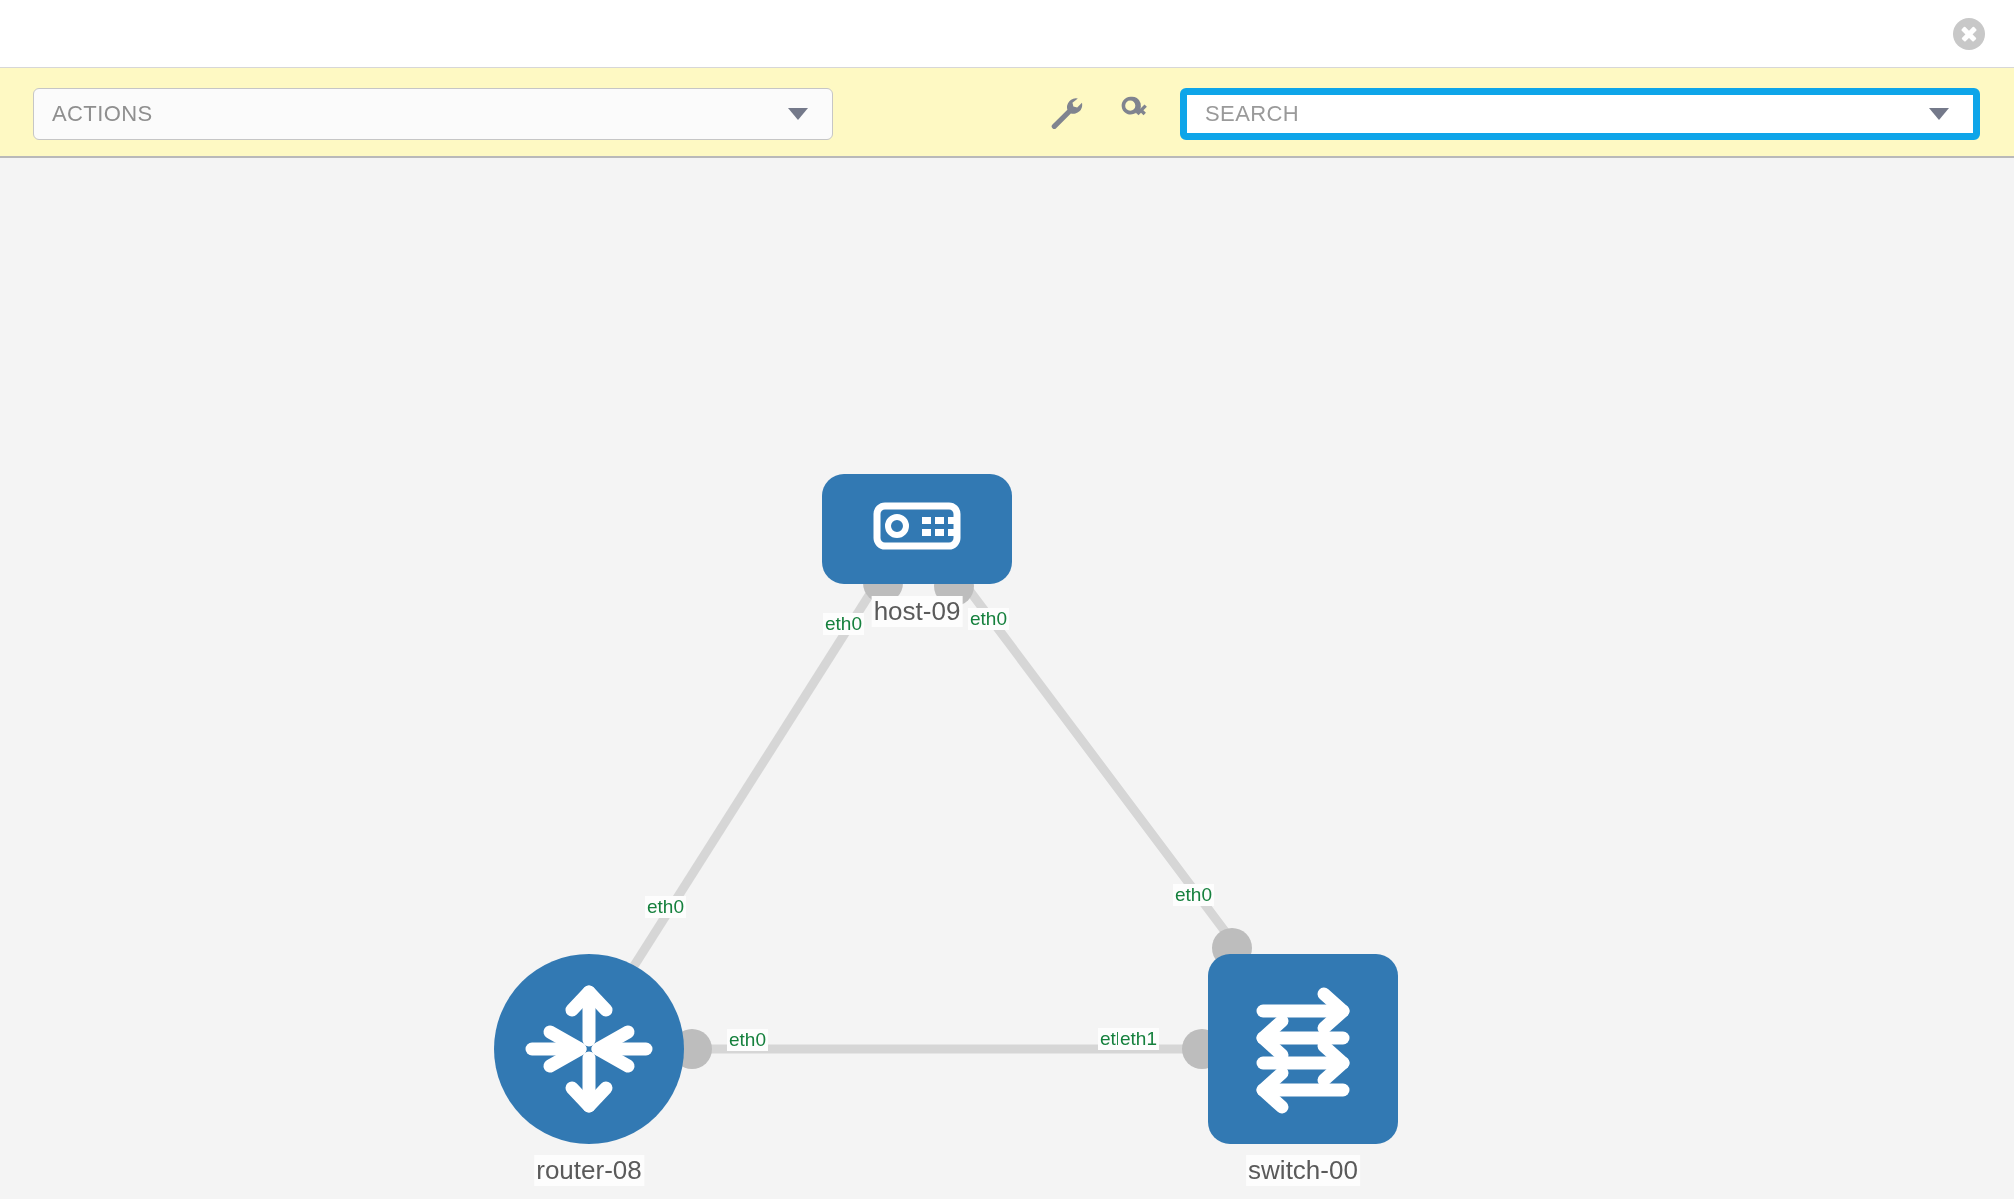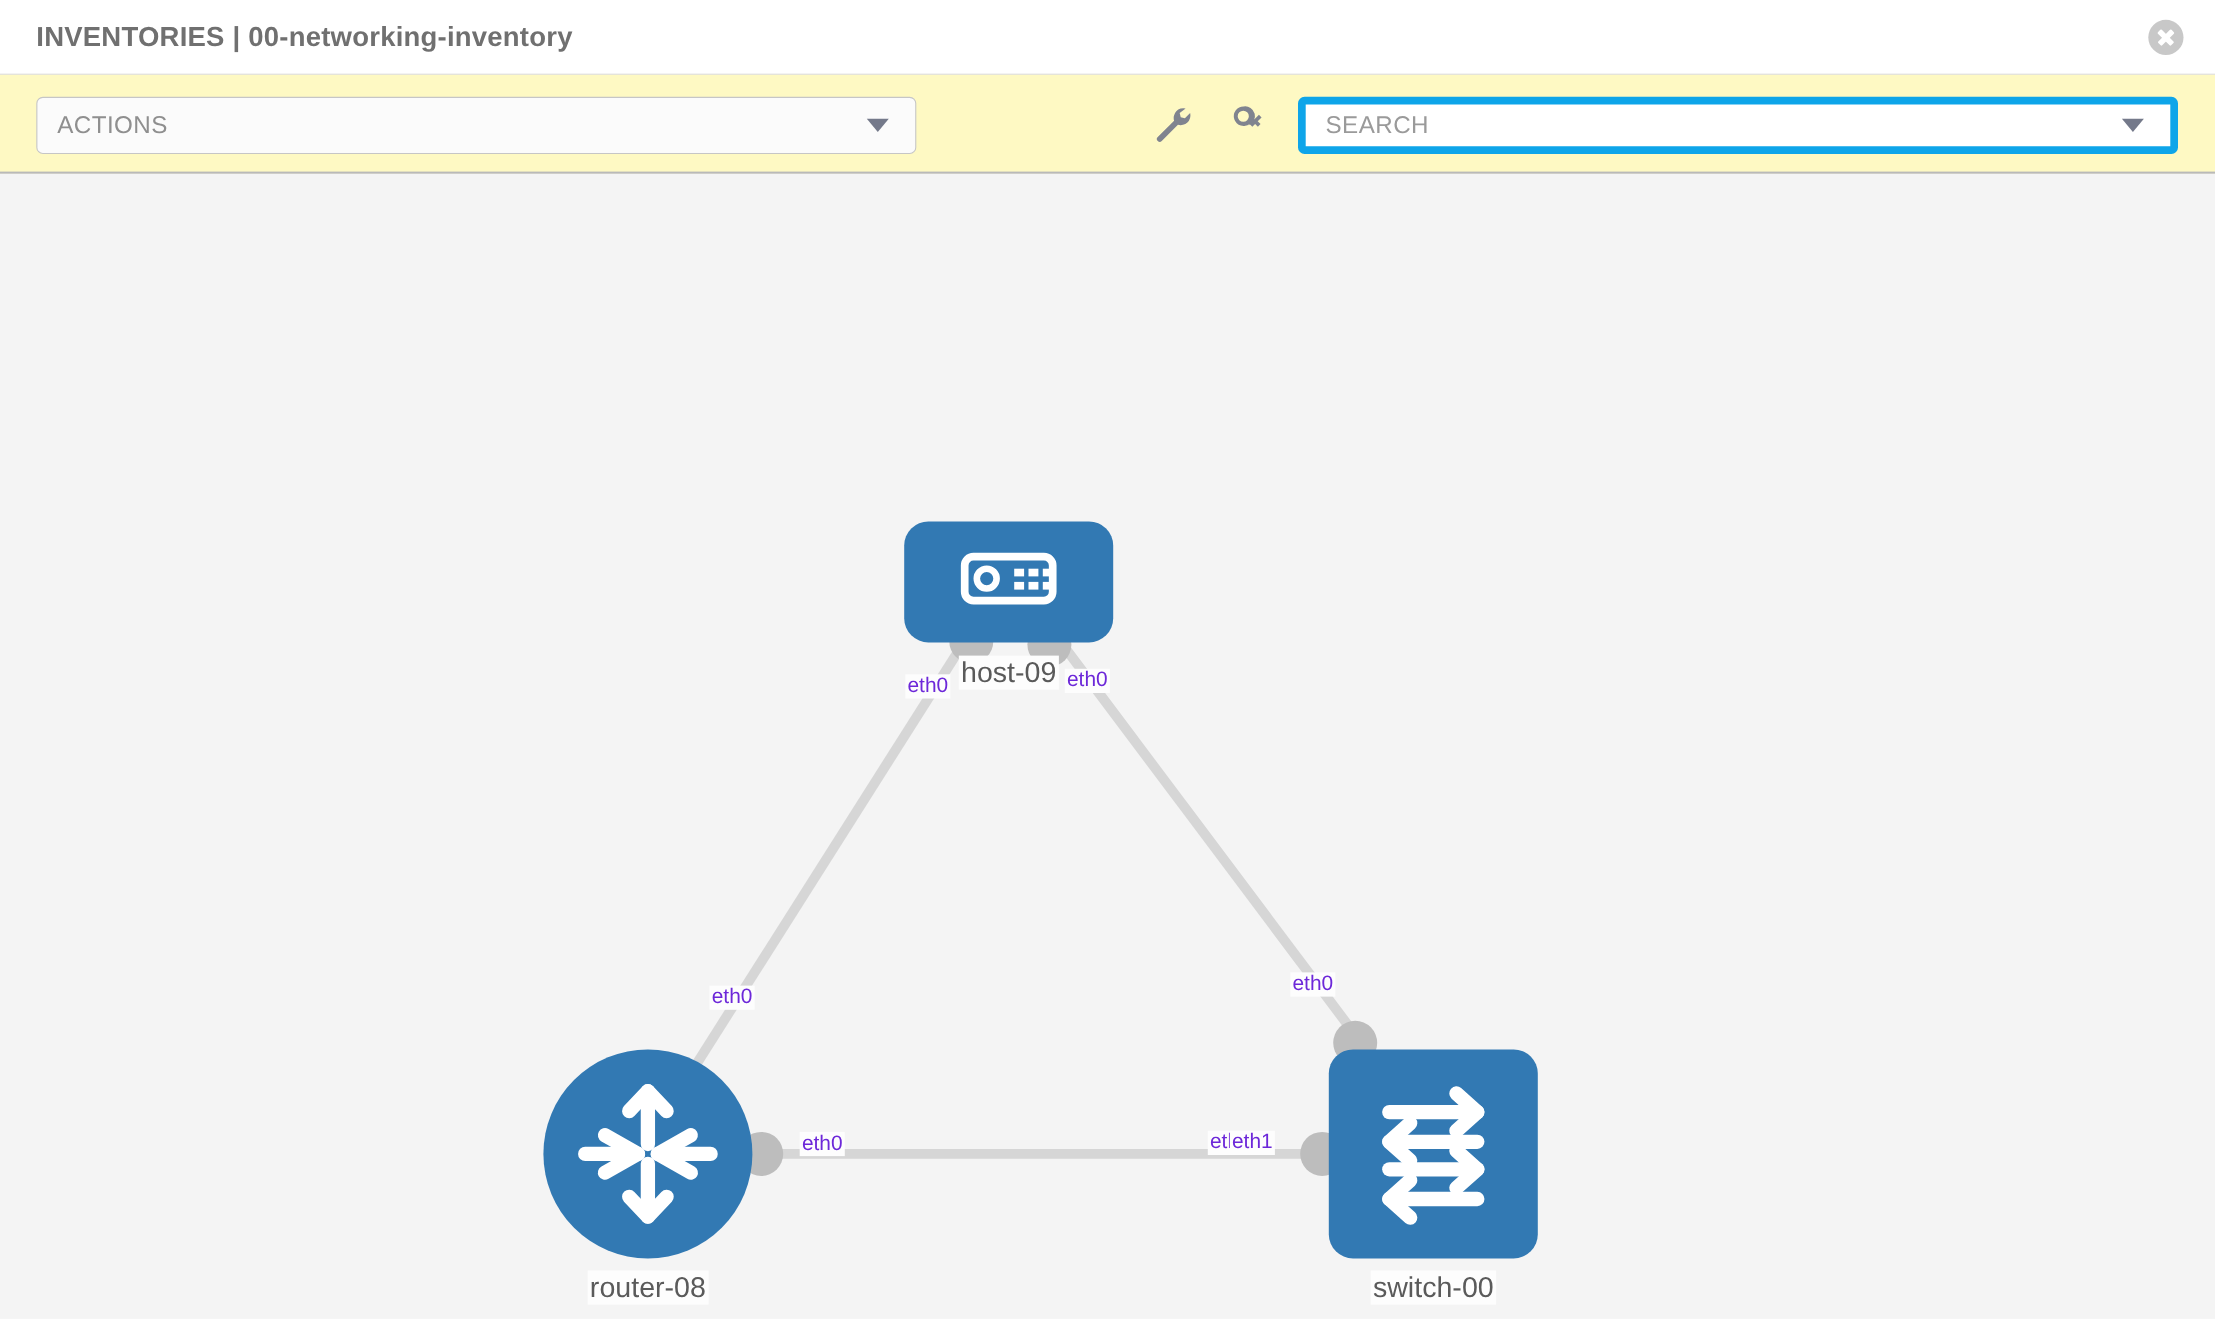--- a/index.html
+++ b/index.html
@@ -130,37 +130,36 @@
     font-size: 26px;
     color: #5a5a5a;
     background: #fdfdfd;
     white-space: nowrap;
     padding: 0 2px;
     transform: translateX(-50%);
   }
   .edge-label {
     position: absolute;
     font-size: 19px;
-    color: #6d28d9;
+    color: #15803d;
     background: #fdfdfd;
     white-space: nowrap;
     padding: 0 2px;
   }
   .port {
     position: absolute;
     width: 40px; height: 40px;
     border-radius: 50%;
     background: #bdbdbd;
   }
 </style>
 </head>
 <body>
 
 <div class="header">
-  <div class="page-title">INVENTORIES | 00-networking-inventory</div>
   <div class="close-btn">
     <span class="x1"></span>
     <span class="x2"></span>
   </div>
 </div>
 
 <div class="toolbar">
 
   <div class="actions-select">
     <span class="lbl">ACTIONS</span>

